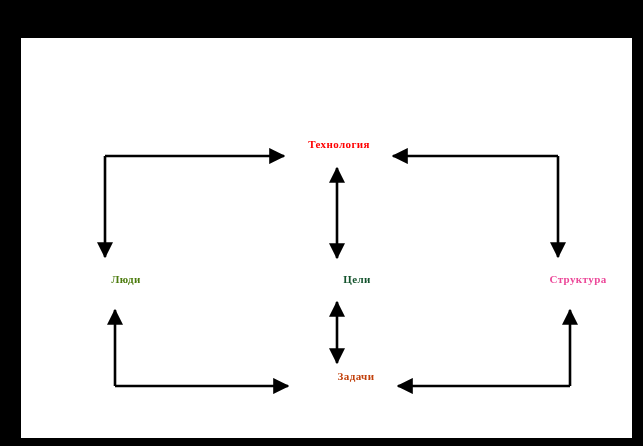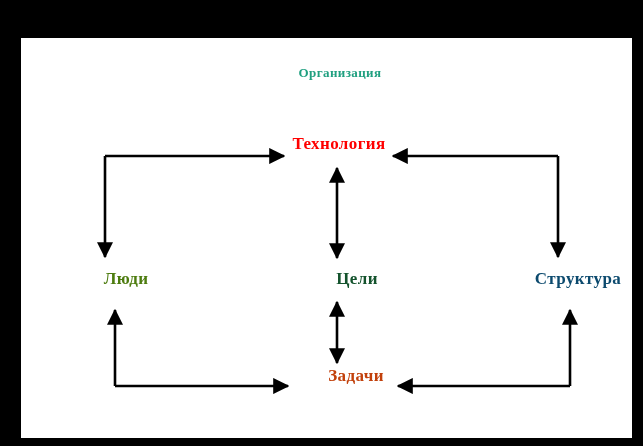--- a/index.html
+++ b/index.html
@@ -42,21 +42,21 @@
     font-weight: bold;
     white-space: nowrap;
     letter-spacing: 0.4px;
     transform: translate(-50%, -50%);
     text-align: center;
   }
   .node-title {
     font-size: 13px;
   }
   .node-label {
-    font-size: 17px;
+    font-size: 11px;
   }
   #node-organizaciya { left: 319px; top: 35px; }
   #node-tehnologiya  { left: 318px; top: 106px; }
   #node-lyudi        { left: 105px; top: 241px; }
   #node-celi         { left: 336px; top: 241px; }
   #node-struktura    { left: 557px; top: 241px; }
   #node-zadachi      { left: 335px; top: 338px; }
 </style>
 </head>
 <body>
@@ -96,26 +96,25 @@
         <g>
           <path d="M 316 130 L 316 220" marker-start="url(#ah-right)" marker-end="url(#ah-right)"></path>
         </g>
 
         <g>
           <path d="M 316 264 L 316 325" marker-start="url(#ah-right)" marker-end="url(#ah-right)"></path>
         </g>
       </g>
     </svg>
 
-    <div id="node-organizaciya" class="node node-title" style="color:#20a080;">Организация</div>
 
     <div id="node-tehnologiya" class="node node-label" style="color:#ff0000;">Технология</div>
 
     <div id="node-lyudi" class="node node-label" style="color:#4d7c0f;">Люди</div>
 
     <div id="node-celi" class="node node-label" style="color:#14532d;">Цели</div>
 
-    <div id="node-struktura" class="node node-label" style="color:#0c4a6e;">Структура</div>
+    <div id="node-struktura" class="node node-label" style="color:#ec4899;">Структура</div>
 
     <div id="node-zadachi" class="node node-label" style="color:#c2410c;">Задачи</div>
 
   </div>
 </div>
 
 </body></html>

